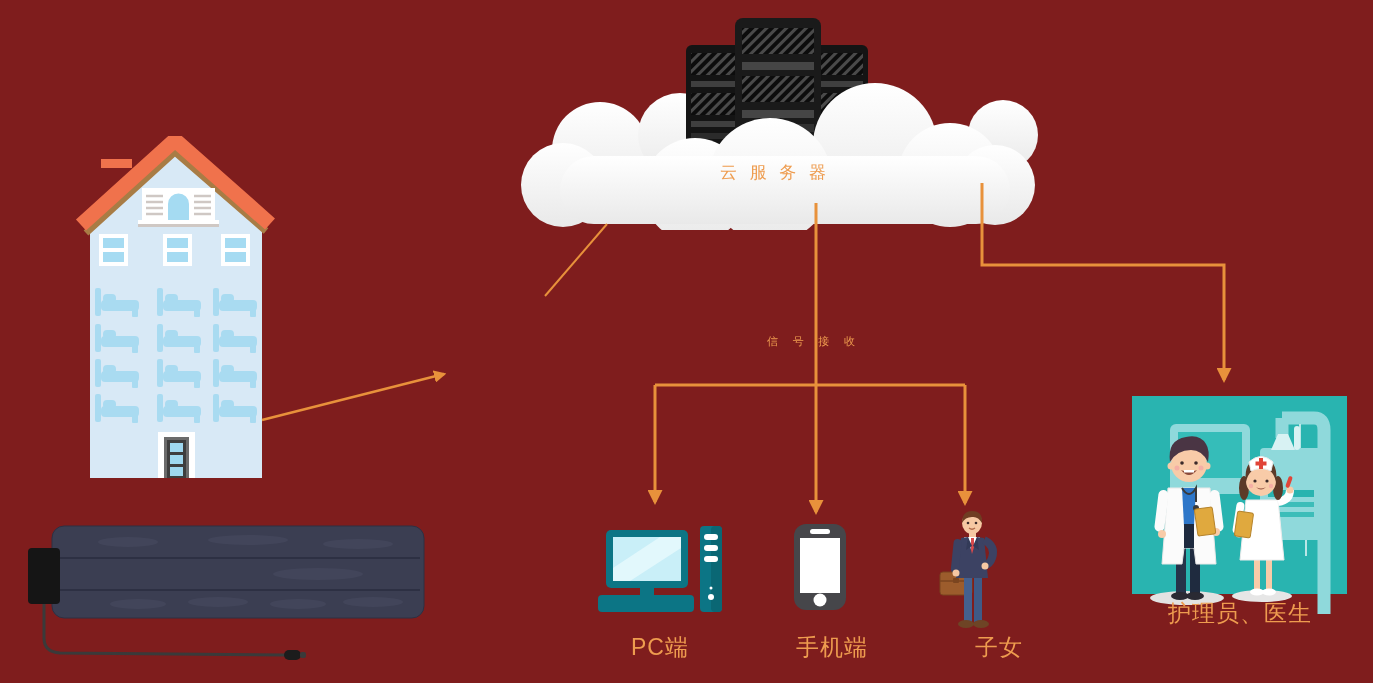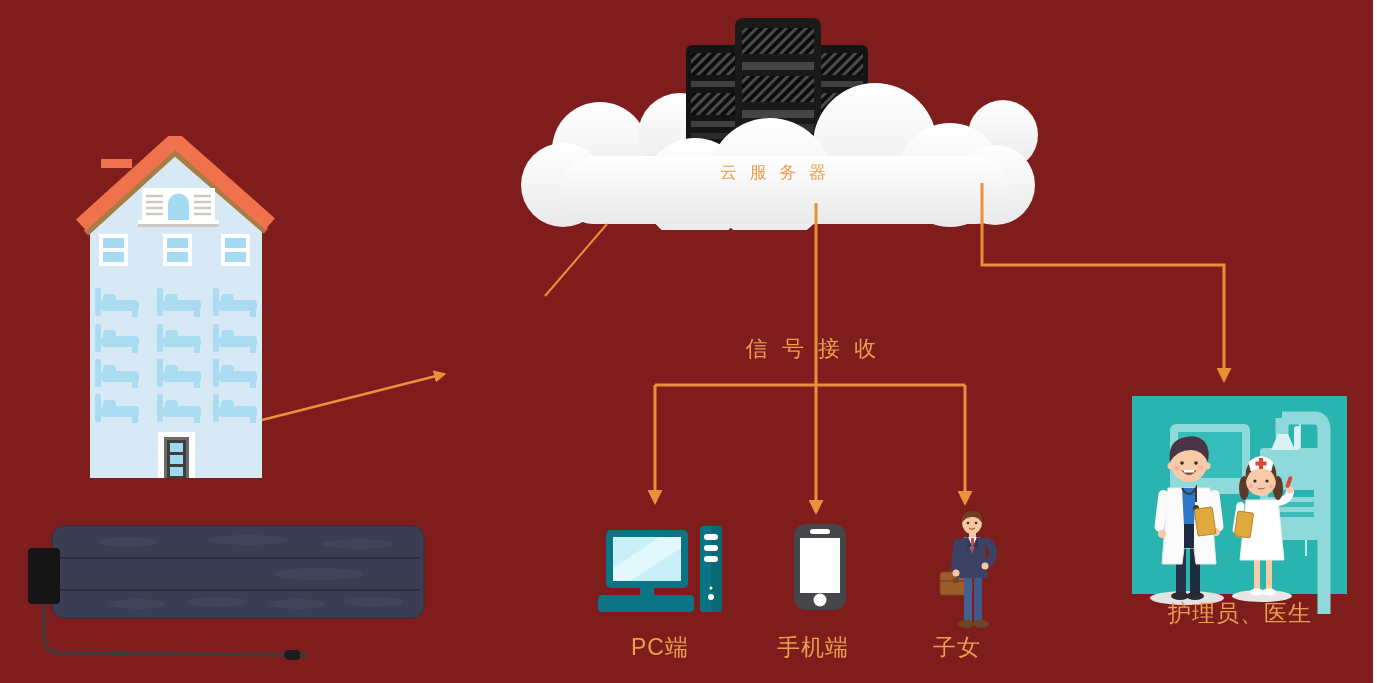--- a/index.html
+++ b/index.html
@@ -1,21 +1,21 @@
 <!DOCTYPE html>
 <html><head>
 <meta charset="utf-8">
 <style>
   html,body{margin:0;padding:0;background:#fff;}
   #canvas{position:relative;width:1373px;height:683px;background:#7f1d1d;overflow:hidden;
           font-family:"Liberation Sans",sans-serif;}
   .abs{position:absolute;}
   .label{position:absolute;color:#EE9C4F;font-size:23px;text-align:center;letter-spacing:1px;}
   .cloud-label{left:700px;top:161px;width:150px;font-size:17px;letter-spacing:4px;}
-  .signal-label{left:743px;top:334px;width:140px;font-size:22px;letter-spacing:4px;}
+  .signal-label{left:743px;top:334px;width:140px;font-size:11px;letter-spacing:4px;font-family:Liberation Mono, monospace;}
   .ep-label{top:632px;width:120px;}
   .wifi-box{left:452px;top:296px;width:106px;height:102px;background:#fff;
             border:2px solid #F0963C;border-radius:20px;box-sizing:border-box;}
 </style>
 </head>
 <body>
 
 <div id="canvas">
 
   <svg class="abs" style="left:62px;top:136px" width="215" height="352" viewBox="0 0 215 352">
@@ -315,17 +315,17 @@
       <rect x="123.5" y="65.5" width="11" height="4" fill="#E04438"></rect>
       <circle cx="123" cy="85" r="1.6" fill="#3A2A2A"></circle>
       <circle cx="135" cy="85" r="1.6" fill="#3A2A2A"></circle>
       <circle cx="119" cy="90" r="2.2" fill="#F5AFA5"></circle>
       <circle cx="139" cy="90" r="2.2" fill="#F5AFA5"></circle>
       <path d="M124 91 q5 5 10 0 q-5 3 -10 0" fill="#8B4A3A"></path>
     </g>
   </svg>
 
   <div class="label ep-label" style="left:600px">PC端</div>
-  <div class="label ep-label" style="left:753px">手机端</div>
-  <div class="label ep-label" style="left:897px">子女</div>
+  <div class="label ep-label" style="left:772px">手机端</div>
+  <div class="label ep-label" style="left:939px">子女</div>
   <div class="label" style="left:1140px;top:598px;width:200px">护理员、医生</div>
 
 </div>
 
 </body></html>

